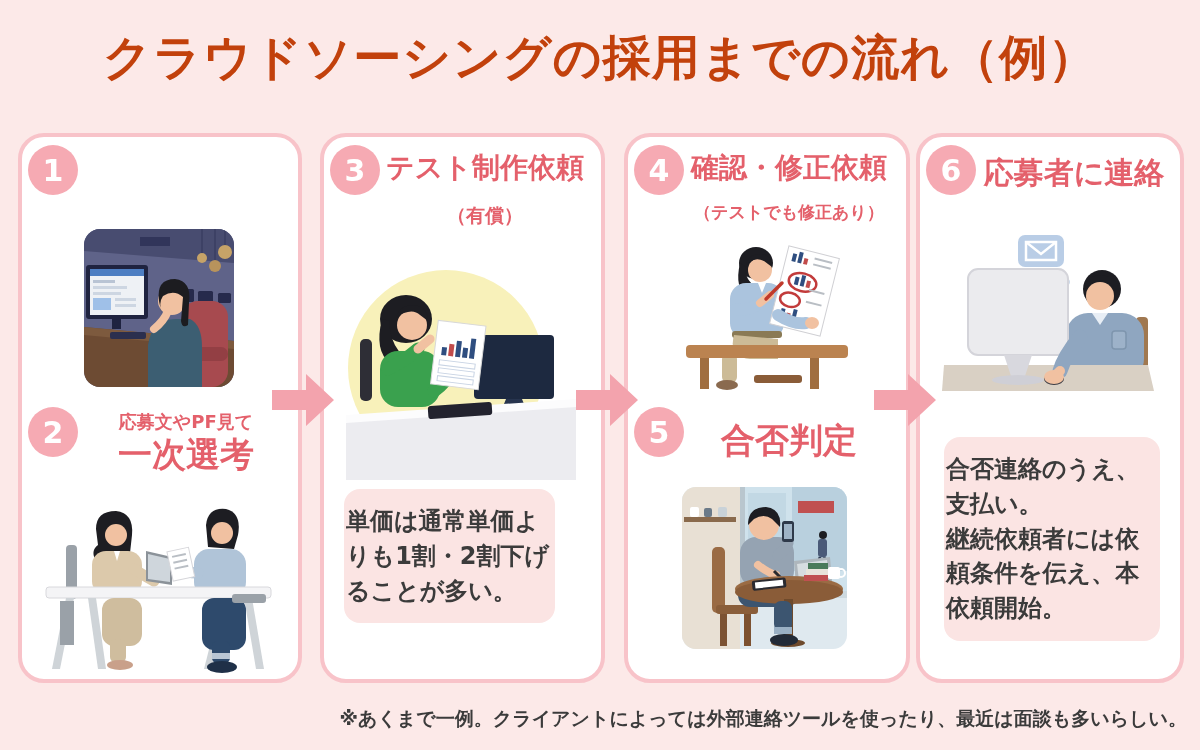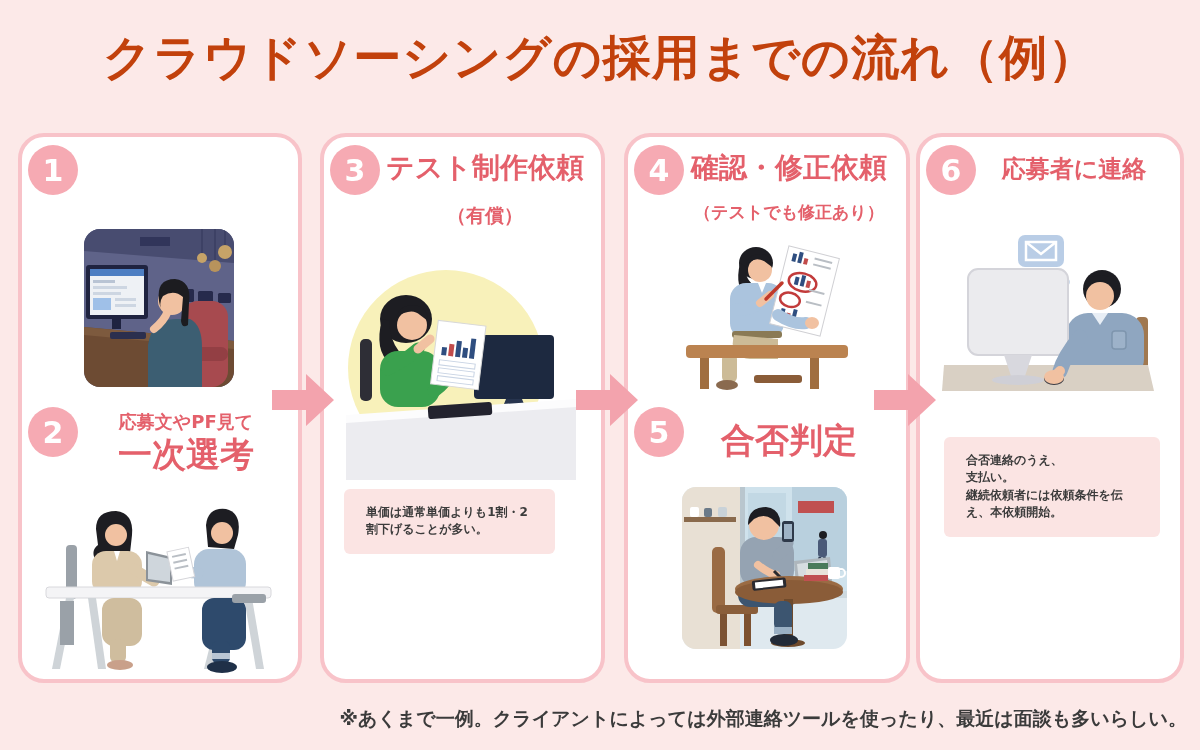--- a/index.html
+++ b/index.html
@@ -26,22 +26,22 @@
     background:#f6aab3; color:#ffffff; font-size:30px; font-weight:800;
     display:flex; align-items:center; justify-content:center;
   }
   .step-head { position:absolute; text-align:center; color:#e4606b; }
   .step-sub   { font-size:18px; font-weight:700; line-height:1.2; }
   .step-title { font-size:34px; font-weight:800; line-height:1.25; }
   .step-title-sm { font-size:28px; font-weight:800; line-height:1.2; }
   .step-note  { font-size:19px; font-weight:700; margin-top:18px; }
   .step-note-sm { font-size:17px; font-weight:700; margin-top:16px; }
   .note-box {
-    position:absolute; background:#fbe4e3; border-radius:6px;
-    padding:15px 22px; font-size:12px; font-weight:600; color:#3b3b3b;
+    position:absolute; background:#fbe4e3; border-radius:16px;
+    padding:15px 2px; font-size:24px; font-weight:600; color:#3b3b3b;
     line-height:1.45; white-space:pre-line;
   }
   .illus { position:absolute; }
   .illus svg { display:block; }
   .arrow { position:absolute; top:374px; width:62px; height:52px; }
   .footnote {
     position:absolute; top:706px; right:13px;
     font-size:19px; font-weight:700; color:#3b3b3b;
   }
 </style>
@@ -298,21 +298,21 @@
           <rect x="92" y="140" width="18" height="7" fill="#9ab0c4"></rect>
           <ellipse cx="102" cy="153" rx="14" ry="6" fill="#222b38"></ellipse>
         </g>
       </svg>
     </div>
   </div>
 
   <div class="card card4">
     <div class="badge" style="left:6px; top:8px;">6</div>
     <div class="step-head" style="left:54px; top:18px; width:200px;">
-      <div class="step-title-sm" style="font-size:24px;">応募者に連絡</div>
+      <div class="step-title-sm" style="font-size:30px;">応募者に連絡</div>
     </div>
 
     <div class="illus" style="left:22px; top:92px;">
       <svg width="215" height="175" viewBox="0 0 215 175">
         <rect x="76" y="6" width="46" height="32" rx="7" fill="#b9cde6"></rect>
         <rect x="84" y="13" width="30" height="18" fill="none" stroke="#ffffff" stroke-width="2.5"></rect>
         <polyline points="84,13 99,25 114,13" fill="none" stroke="#ffffff" stroke-width="2.5"></polyline>
         <circle cx="118" cy="44" r="4.5" fill="#ccd9ea"></circle>
         <circle cx="125" cy="53" r="3" fill="#ccd9ea"></circle>
         <rect x="194" y="88" width="12" height="62" rx="4" fill="#a07850"></rect>

